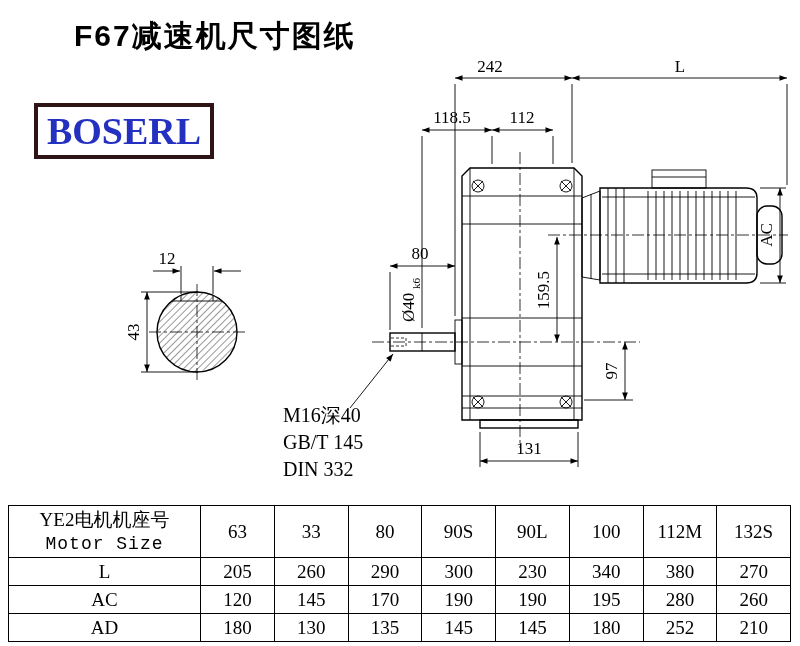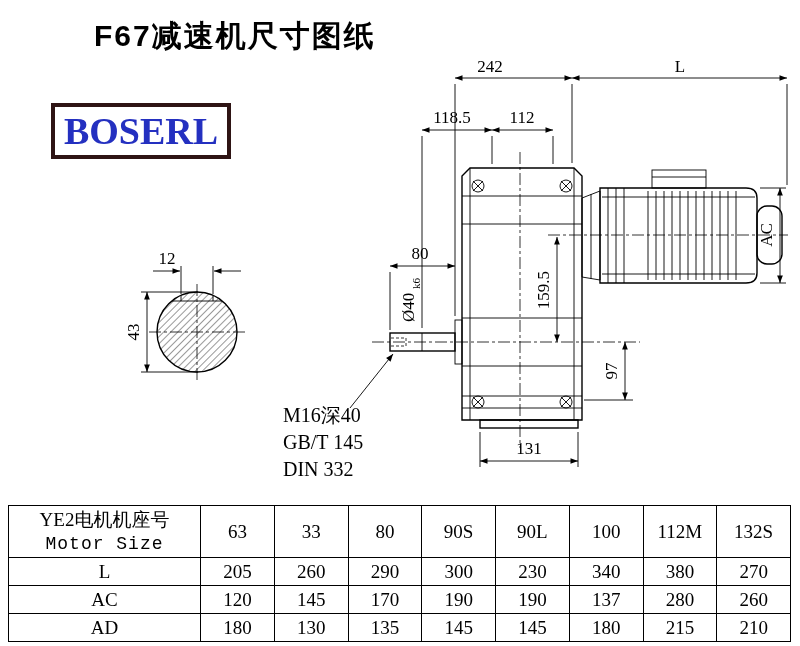--- a/index.html
+++ b/index.html
@@ -1,19 +1,19 @@
 <!DOCTYPE html>
 <html><head>
 <meta charset="utf-8">
 <style>
   html,body{margin:0;padding:0;}
   body{width:800px;height:646px;background:#fff;position:relative;overflow:hidden;
        font-family:"Liberation Sans",sans-serif;color:#000;}
-  .title{position:absolute;left:74px;top:16px;font-size:30px;font-weight:bold;letter-spacing:2px;margin-left:20px;}
-  .logo-box{position:absolute;left:51px;top:103px;width:172px;height:48px;border:4px solid #2e1414;
+  .title{position:absolute;left:74px;top:16px;font-size:30px;font-weight:bold;letter-spacing:2px;}
+  .logo-box{position:absolute;left:34px;top:103px;width:172px;height:48px;border:4px solid #2e1414;
             display:flex;align-items:center;justify-content:center;
             font-family:"Liberation Serif",serif;font-weight:bold;font-size:38px;color:#2430c0;}
   svg.drawing{position:absolute;left:0;top:0;}
   .ln{stroke:#000;stroke-width:1.4;fill:none;}
   .thin{stroke:#000;stroke-width:0.9;fill:none;}
   .cl{stroke:#000;stroke-width:0.8;fill:none;stroke-dasharray:12 3 3 3;}
   .hid{stroke:#000;stroke-width:0.8;fill:none;stroke-dasharray:3 2;}
   .dl{stroke:#000;stroke-width:0.9;fill:none;}
   text.dim{font-family:"Liberation Serif",serif;font-size:17px;fill:#000;}
   text.dimsm{font-family:"Liberation Serif",serif;font-size:11px;fill:#000;}
@@ -220,29 +220,29 @@
     <td>380</td>
     <td>270</td>
   </tr>
   <tr class="drow">
     <th>AC</th>
     <td>120</td>
     <td>145</td>
     <td>170</td>
     <td>190</td>
     <td>190</td>
-    <td>137</td>
+    <td>195</td>
     <td>280</td>
     <td>260</td>
   </tr>
   <tr class="drow">
     <th>AD</th>
     <td>180</td>
     <td>130</td>
     <td>135</td>
     <td>145</td>
     <td>145</td>
     <td>180</td>
-    <td>215</td>
+    <td>252</td>
     <td>210</td>
   </tr>
 </tbody>
   </table>
 
 </body></html>

